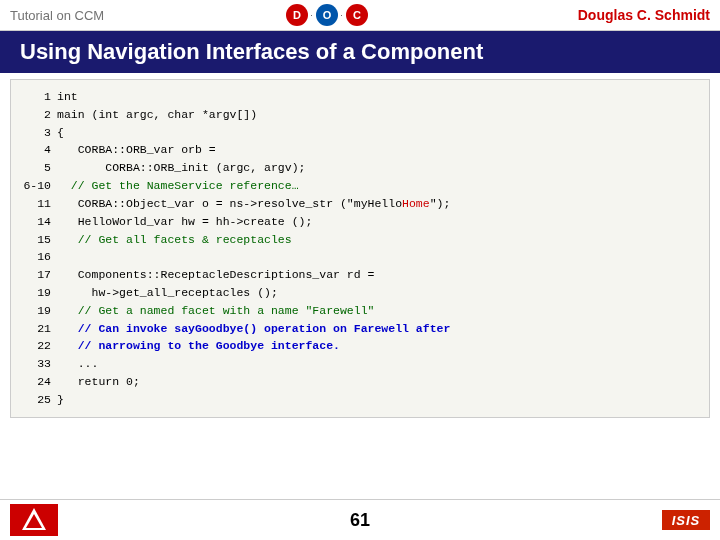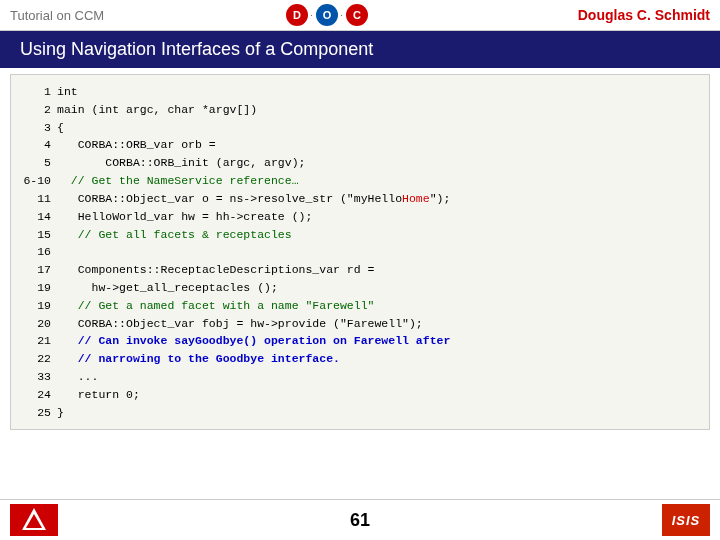--- a/index.html
+++ b/index.html
@@ -55,22 +55,22 @@
       letter-spacing: 1px;
     }
 
     
     .title-section {
       background: #1a1a6e;
       padding: 8px 20px;
     }
     .title-section h1 {
       color: #ffffff;
-      font-size: 18px;
-      font-weight: normal;
+      font-size: 22px;
+      font-weight: bold;
       text-align: left;
     }
 
     
     .main-content {
       background: #f5f5f0;
       margin: 6px 10px;
       padding: 8px 12px;
       border: 1px solid #ccc;
       font-family: 'Courier New', Courier, monospace;
@@ -126,21 +126,21 @@
     .footer-logo-left svg {
       fill: white;
     }
     .footer-num {
       font-size: 18px;
       font-weight: bold;
       color: #000;
     }
     .footer-logo-right {
       width: 48px;
-      height: 32px;
+      height: 20px;
       background: #cc2200;
       display: flex;
       align-items: center;
       justify-content: center;
       font-size: 13px;
       font-weight: bold;
       color: white;
       font-style: italic;
       letter-spacing: 1px;
     }
@@ -210,24 +210,20 @@
   </div>
   <div class="code-line">
     <span class="line-num">19</span>
     <span class="code-text">     hw-&gt;get_all_receptacles ();</span>
   </div>
   <div class="code-line">
     <span class="line-num">19</span>
     <span class="code-text code-green">   // Get a named facet with a name "Farewell"</span>
   </div>
   <div class="code-line">
-    <span class="line-num">20</span>
-    <span class="code-text">   CORBA::Object_var fobj = hw-&gt;provide ("Farewell");</span>
-  </div>
-  <div class="code-line">
     <span class="line-num">21</span>
     <span class="code-text code-blue">   // Can invoke sayGoodbye() operation on Farewell after</span>
   </div>
   <div class="code-line">
     <span class="line-num">22</span>
     <span class="code-text code-blue">   // narrowing to the Goodbye interface.</span>
   </div>
   <div class="code-line">
     <span class="line-num">33</span>
     <span class="code-text">   ...</span>

